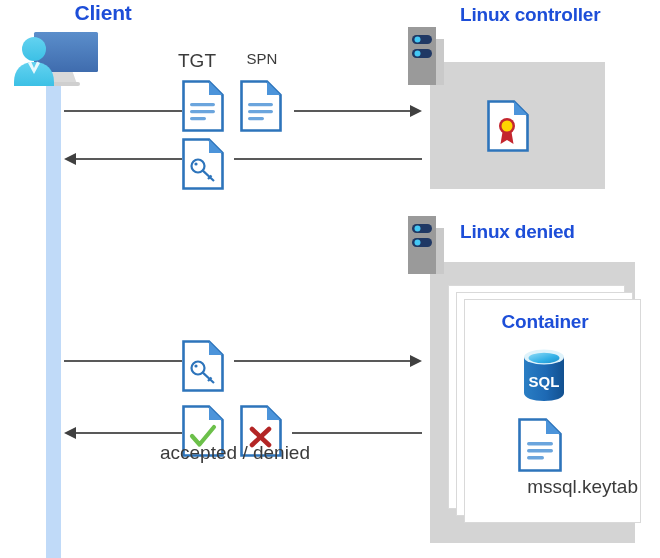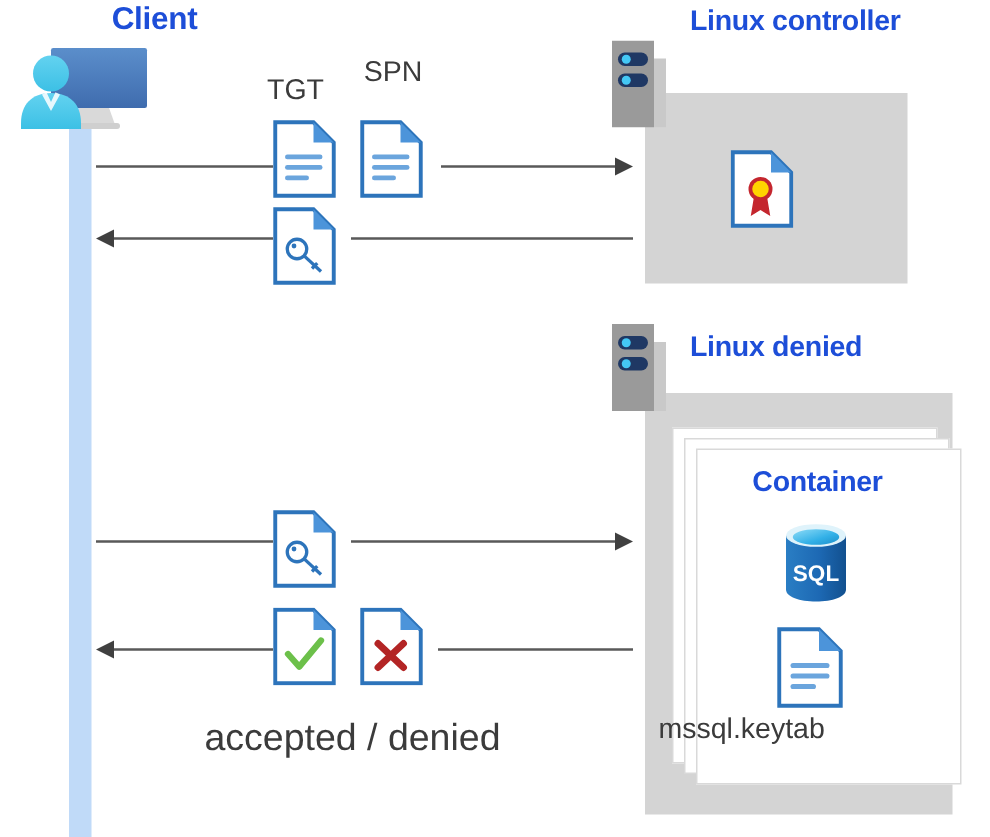--- a/index.html
+++ b/index.html
@@ -10,23 +10,23 @@
 
   
   .title-bold{font-weight:bold;color:#1d4ed8;letter-spacing:-0.2px;}
   .lbl{color:#3b3b3b;}
 
   #client-title{left:38px;top:0px;width:130px;text-align:center;font-size:21px;line-height:26px;}
   #dc-title{left:460px;top:2px;width:180px;font-size:19px;line-height:25px;}
   #linux-title{left:460px;top:219px;width:190px;font-size:19px;line-height:25px;}
   #container-title{left:470px;top:310px;width:150px;text-align:center;font-size:19px;line-height:24px;}
   #tgt-label{left:178px;top:50px;width:52px;text-align:left;font-size:19px;}
-  #spn-label{left:236px;top:38px;width:52px;text-align:center;font-size:19px;}
-  #accepted-denied-label{left:110px;top:478px;width:250px;text-align:center;font-size:25px;}
-  #keytab-label{left:439px;top:476px;width:180px;text-align:left;font-size:19px;}
+  #spn-label{left:236px;top:50px;width:52px;text-align:center;font-size:15px;}
+  #accepted-denied-label{left:110px;top:442px;width:250px;text-align:center;font-size:19px;}
+  #keytab-label{left:458px;top:476px;width:180px;text-align:right;font-size:19px;}
 
   
   #client-lifeline{left:46px;top:62px;width:15px;height:496px;background:#c0daf8;}
 
   
   .gray-panel{background:#d4d4d4;}
   #dc-panel{left:430px;top:62px;width:175px;height:127px;}
   #linux-panel{left:430px;top:262px;width:205px;height:281px;}
 
   

